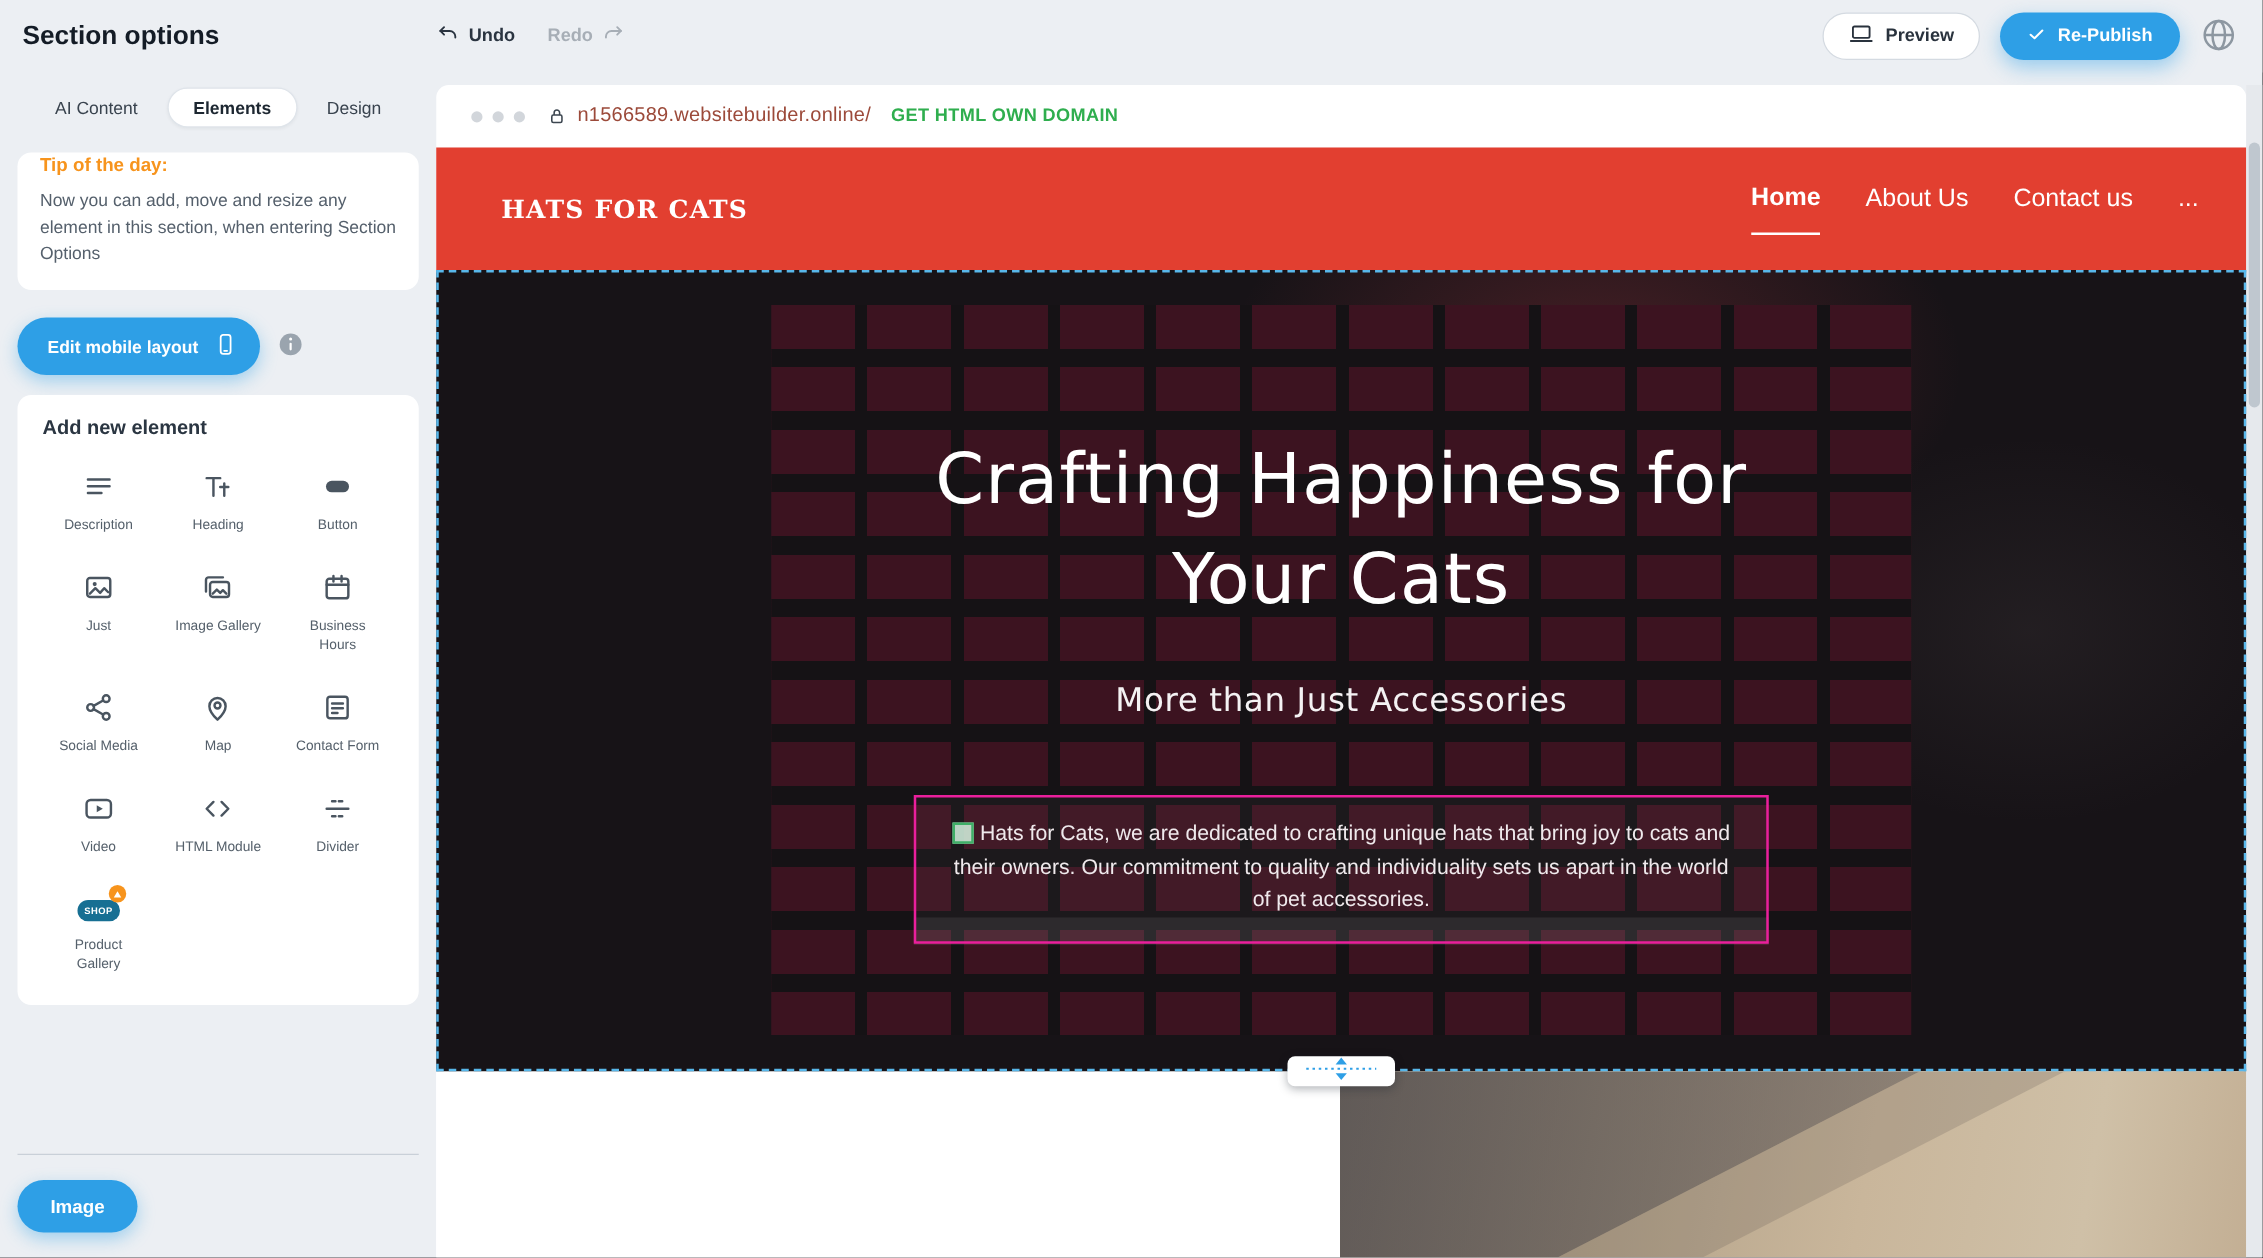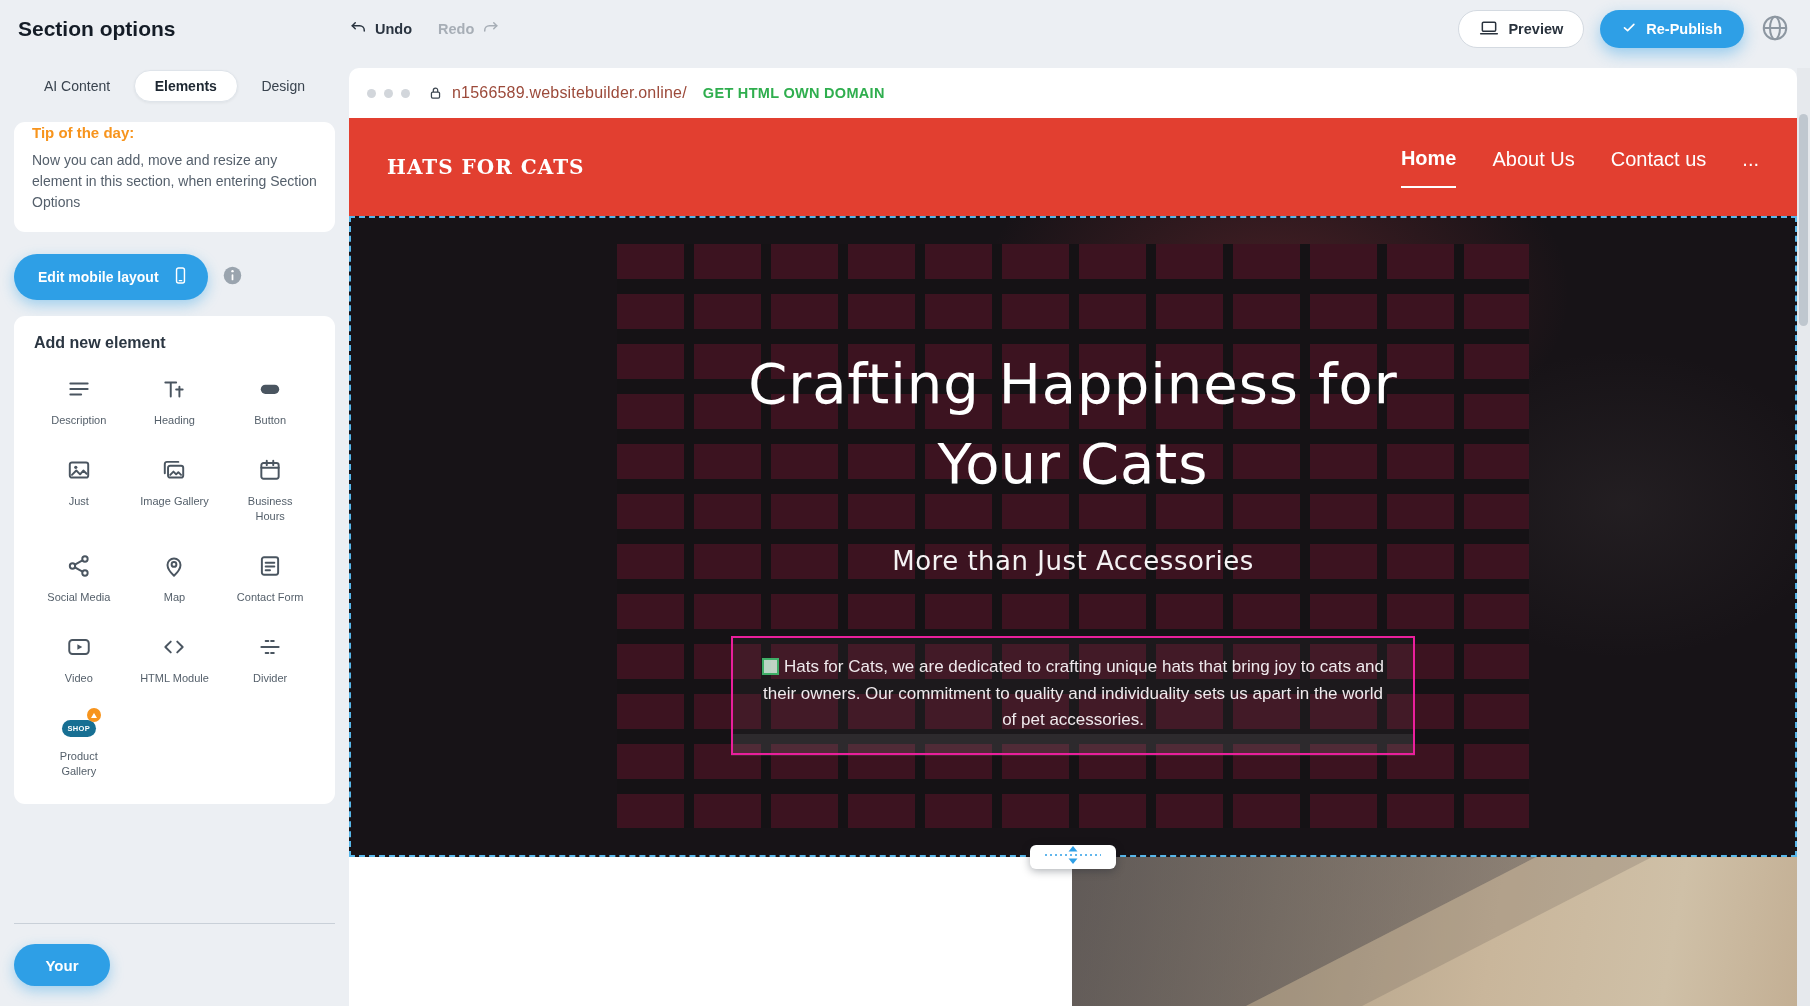--- a/index.html
+++ b/index.html
@@ -48,30 +48,30 @@
   .shop-icon { position:relative; width:36px; height:26px; display:flex; align-items:center; justify-content:center; }
   .shop-pill { width:34px; height:17px; background:#176f93; border-radius:9px; color:#fff; font-size:7.5px; font-weight:bold; letter-spacing:.4px; display:flex; align-items:center; justify-content:center; }
   .shop-badge { position:absolute; top:-7px; right:-4px; width:14px; height:14px; border-radius:50%; background:#f7941d; display:flex; align-items:center; justify-content:center; }
   .shop-badge::after { content:""; width:0; height:0; border-left:3.5px solid transparent; border-right:3.5px solid transparent; border-bottom:5.5px solid #fff; }
   .sidebar-bottom { margin-top:auto; padding:0 14px 20px; }
   .sidebar-divider { border:none; border-top:1px solid #c9d0d8; margin-bottom:20px; }
   .btn-done { width:96px; height:42px; border:none; border-radius:21px; background:var(--accent_blue,#2e9fe6); color:#fff; font-family:inherit; font-size:15px; font-weight:600; cursor:pointer; box-shadow:0 5px 14px rgba(46,159,230,.4); }
 
   
   .main { flex:1; position:relative; display:flex; flex-direction:column; min-width:0; padding:10px 13px 0 0; }
-  .browser-bar { height:50px; flex:none; background:#fff; border-radius:10px 10px 0 0; display:flex; align-items:center; padding:0 18px; }
+  .browser-bar { height:50px; flex:none; background:#fff; border-radius:10px 10px 0 0; display:flex; align-items:center; padding:0 28px; }
   .win-dots { display:flex; gap:8px; margin-right:18px; }
   .win-dots span { width:9px; height:9px; border-radius:50%; background:#d2d6db; }
   .lock-icon svg { stroke:#3c4650; fill:none; stroke-width:2; margin-right:9px; display:block; }
   .url-text { font-size:16px; color:var(--url_brown,#9c4a3a); letter-spacing:.2px; }
   .domain-link { margin-left:16px; font-size:14.5px; font-weight:bold; color:var(--link_green,#2fae4e); letter-spacing:.3px; text-decoration:none; cursor:pointer; }
 
   .site { flex:1; display:flex; flex-direction:column; min-height:0; background:#fff; position:relative; }
   .site-header { height:98px; flex:none; background:var(--header_red,#e23f30); display:flex; align-items:center; padding:0 38px; }
-  .site-logo { color:#fff; font-family:"DejaVu Serif", serif; font-weight:bold; font-size:20px; letter-spacing:1px; }
+  .site-logo { color:#fff; font-family:"DejaVu Serif", serif; font-weight:bold; font-size:20px; letter-spacing:1px;margin-left:14px; }
   .site-nav { margin-left:auto; display:flex; align-items:center; gap:36px; }
   .nav-item { color:#fff; font-size:20px; cursor:pointer; background:none; border:none; font-family:Liberation Sans, sans-serif; padding-bottom:16px; }
   .nav-item.active { border-bottom:2px solid #fff; font-weight:600; }
 
   
   .hero { height:641px; flex:none; position:relative; background:
       radial-gradient(ellipse 420px 260px at 64% 12%, rgba(196,62,74,.28), transparent 70%),
       radial-gradient(ellipse 300px 220px at 88% 45%, rgba(120,110,110,.12), transparent 70%),
       #171317; }
   .tile-wall { position:absolute; left:50%; transform:translateX(-50%); width:912px; top:28px; bottom:29px; z-index:0;
@@ -278,21 +278,21 @@
               <span class="shop-badge"></span>
             </span>
             <span class="el-label">Product Gallery</span>
           </button>
 
         </div>
       </section>
 
       <div class="sidebar-bottom">
         <hr class="sidebar-divider">
-        <button class="btn-done">Your</button>
+        <button class="btn-done">Image</button>
       </div>
     </aside>
 
     <main class="main">
 
       <div class="browser-bar">
         <span class="win-dots">
             <span></span>
             <span></span>
             <span></span>

